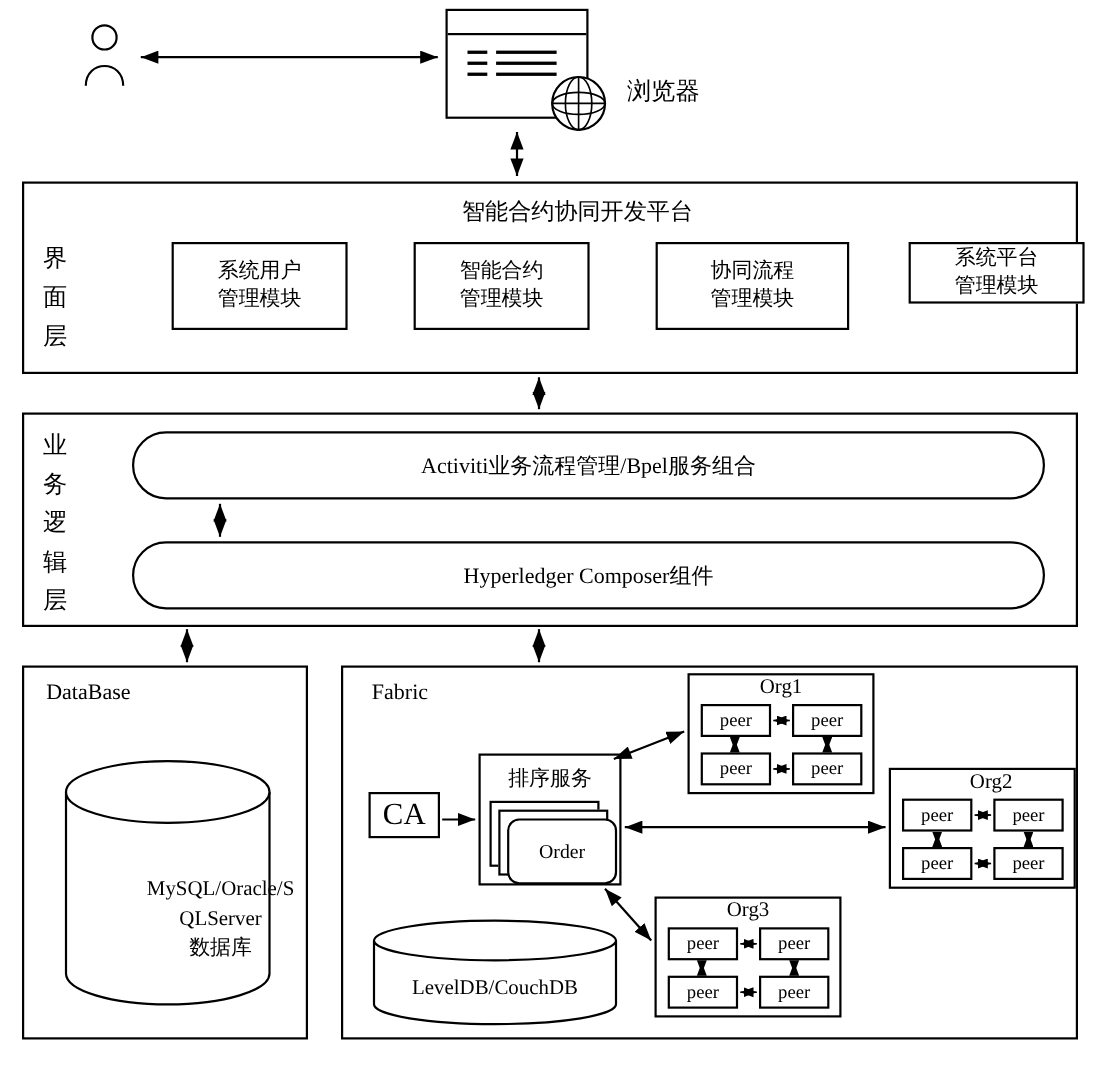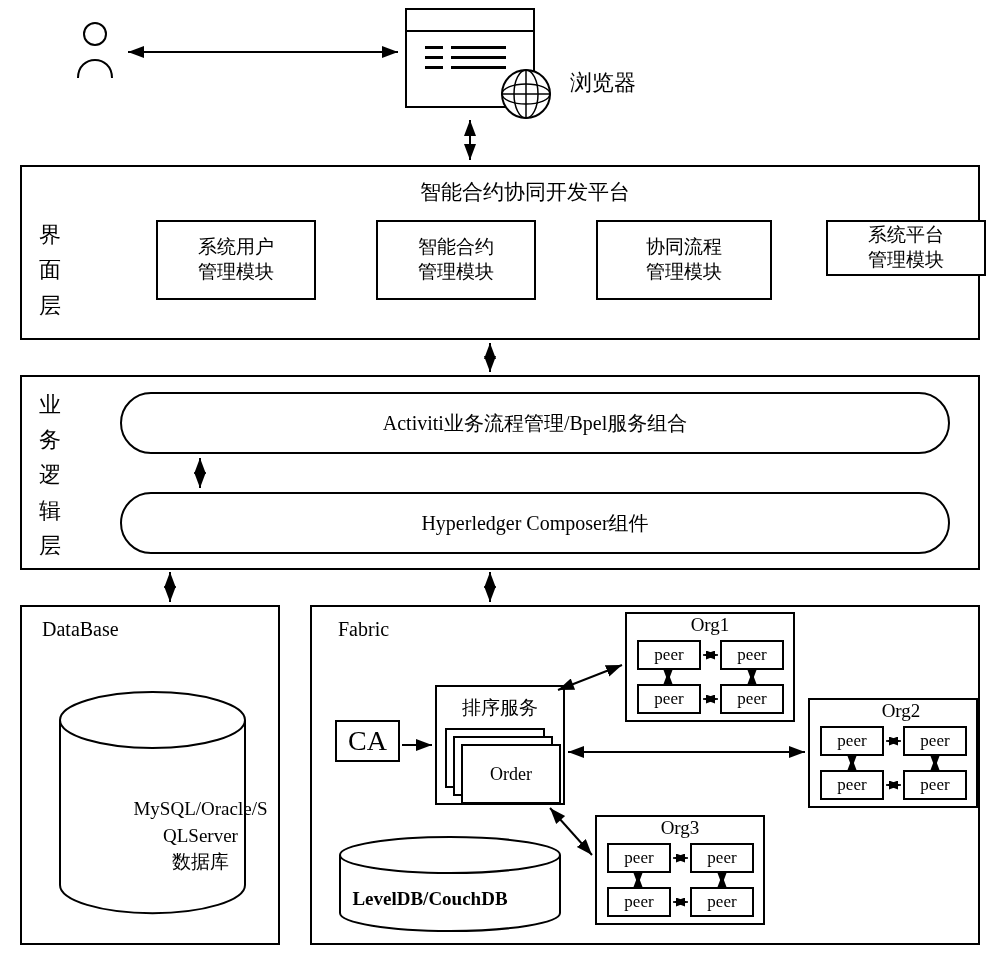--- a/index.html
+++ b/index.html
@@ -177,21 +177,21 @@
 
   <div class="box" style="left:310px;top:605px;width:670px;height:340px;"></div>
   <div class="label" style="left:338px;top:618px;text-align:left;font-size:20px;">Fabric</div>
 
   <div class="box small-center" style="left:335px;top:720px;width:65px;height:42px;font-size:28px;">CA</div>
 
   <div class="box" style="left:435px;top:685px;width:130px;height:120px;"></div>
   <div class="label" style="left:450px;top:695px;width:100px;">排序服务</div>
   <div class="box" style="left:445px;top:728px;width:100px;height:60px;"></div>
   <div class="box" style="left:453px;top:736px;width:100px;height:60px;"></div>
-  <div class="box small-center" style="left:461px;top:744px;width:100px;height:60px;font-size:18px;">Order</div>
+  <div class="box small-center" style="left:461px;top:744px;width:100px;height:60px;font-size:18px;border-radius:11px;">Order</div>
 
   <div class="box" style="left:625px;top:612px;width:170px;height:110px;"></div>
   <div class="label" style="left:625px;top:614px;width:170px;font-size:19px;">Org1</div>
   <div class="peer-box" style="left:637px;top:640px;width:64px;height:30px;">peer</div>
   <div class="peer-box" style="left:720px;top:640px;width:64px;height:30px;">peer</div>
   <div class="peer-box" style="left:637px;top:684px;width:64px;height:30px;">peer</div>
   <div class="peer-box" style="left:720px;top:684px;width:64px;height:30px;">peer</div>
 
   <div class="box" style="left:808px;top:698px;width:170px;height:110px;"></div>
   <div class="label" style="left:808px;top:700px;width:170px;font-size:19px;padding-left:16px;">Org2</div>
@@ -204,21 +204,21 @@
   <div class="label" style="left:595px;top:817px;width:170px;font-size:19px;">Org3</div>
   <div class="peer-box" style="left:607px;top:843px;width:64px;height:30px;">peer</div>
   <div class="peer-box" style="left:690px;top:843px;width:64px;height:30px;">peer</div>
   <div class="peer-box" style="left:607px;top:887px;width:64px;height:30px;">peer</div>
   <div class="peer-box" style="left:690px;top:887px;width:64px;height:30px;">peer</div>
 
   <svg class="cylinder" style="left:335px;top:835px;width:230px;height:100px;" viewBox="0 0 230 100">
     <path d="M5 20 L5 78 A 110 18 0 0 0 225 78 L225 20" fill="#fff" stroke="#000" stroke-width="2"></path>
     <ellipse cx="115" cy="20" rx="110" ry="18" fill="#fff" stroke="#000" stroke-width="2"></ellipse>
   </svg>
-  <div class="label" style="left:325px;top:888px;width:210px;font-size:19px;font-weight:bold;">LevelDB/CouchDB</div>
+  <div class="label" style="left:345px;top:888px;width:210px;font-size:19px;">LevelDB/CouchDB</div>
 
   <svg class="arrows">
     <defs>
       <marker id="ah" markerWidth="10" markerHeight="10" refX="8" refY="3" orient="auto">
         <path d="M0,0 L8,3 L0,6 Z" fill="#000"></path>
       </marker>
       <marker id="ahs" markerWidth="10" markerHeight="10" refX="0" refY="3" orient="auto">
         <path d="M8,0 L0,3 L8,6 Z" fill="#000"></path>
       </marker>
     </defs>

